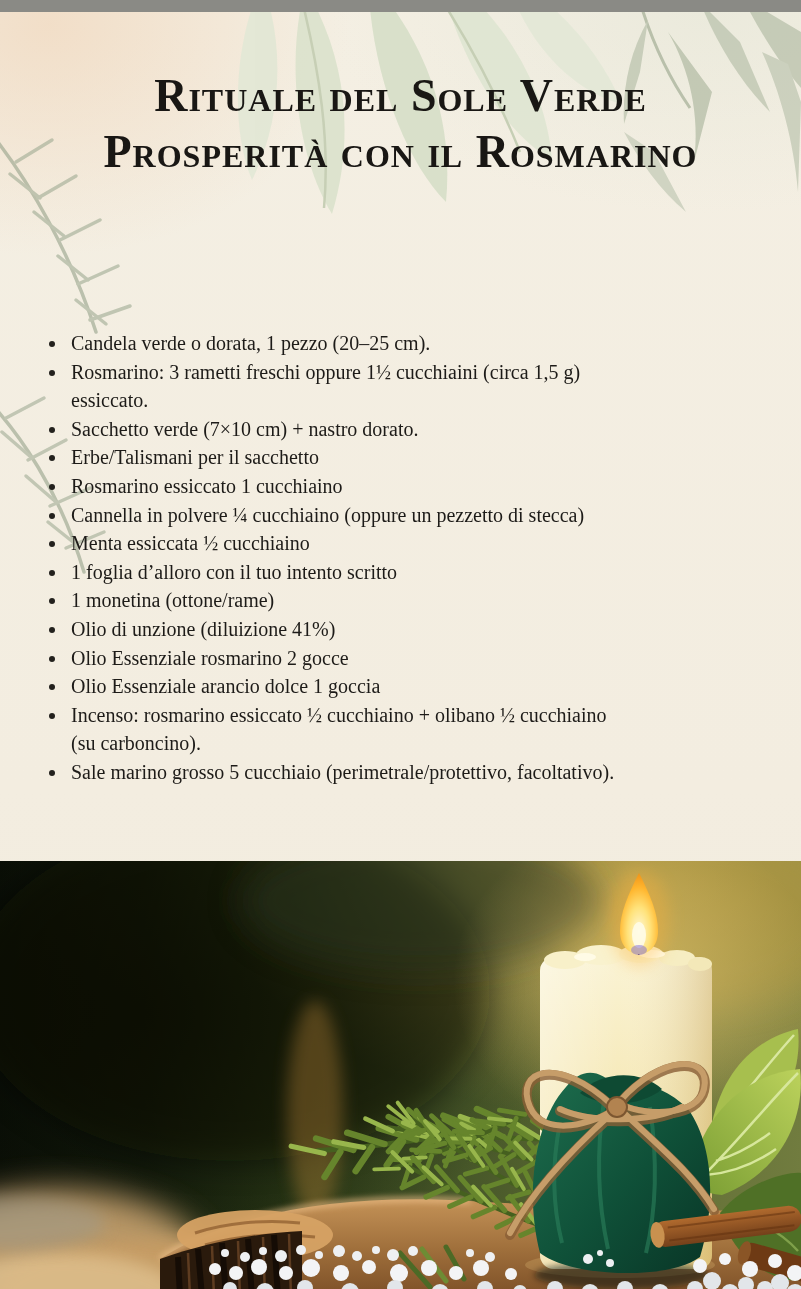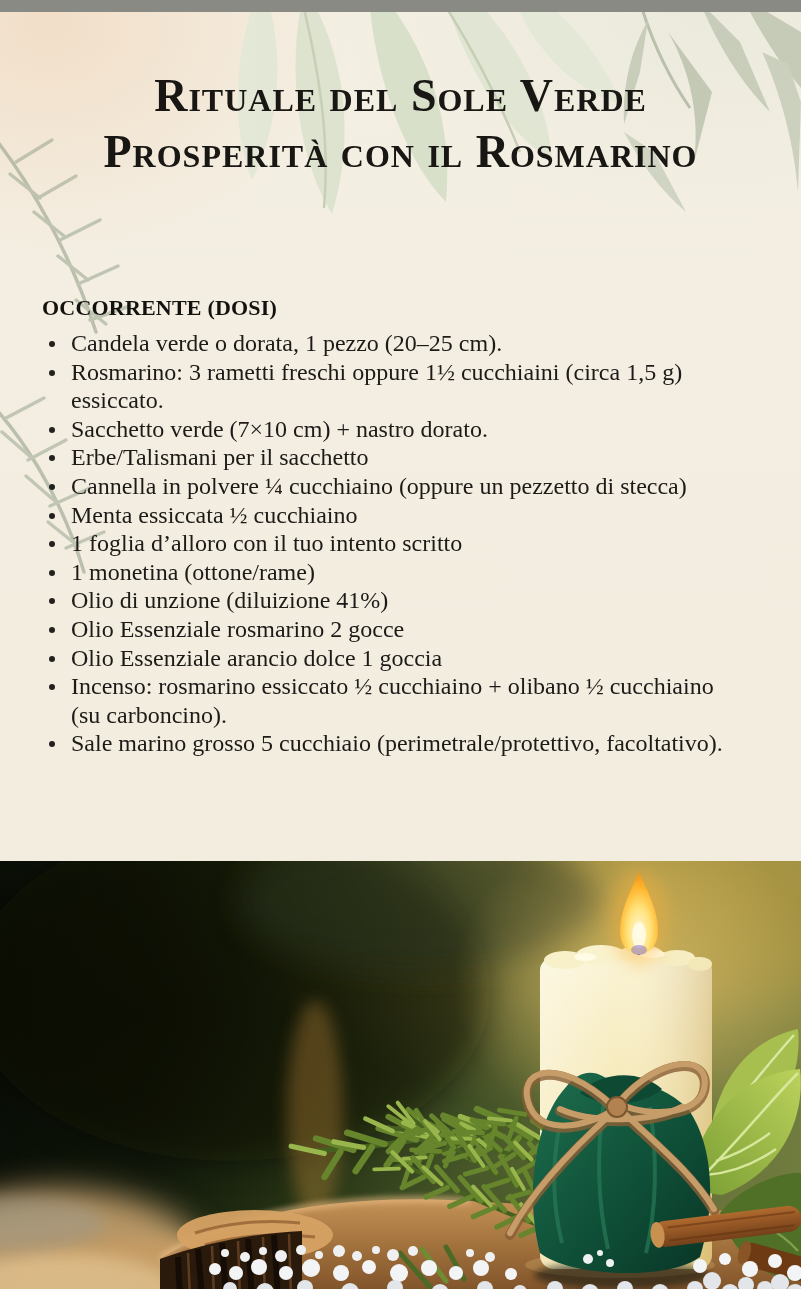--- a/index.html
+++ b/index.html
@@ -11,21 +11,21 @@
       linear-gradient(#f4efe3 0%, #f3ede0 60%, #f1ebde 100%);
     font-family:Liberation Serif, serif;color:#1d1b18;
   }
   .decor{position:absolute;top:0;left:0;pointer-events:none;}
   .title-block{position:absolute;top:56px;left:0;right:0;text-align:center;
     font-variant:small-caps;font-weight:bold;color:#191714;
     font-size:46px;line-height:56px;letter-spacing:1px;}
   .section-heading{position:absolute;top:283px;left:42px;
     font-weight:bold;font-size:22px;letter-spacing:.2px;color:#14120f;}
   ul.items{position:absolute;top:317px;left:42px;width:719px;margin:0;padding:0;list-style:none;
-    font-size:24px;line-height:28.6px;}
+    font-size:20px;line-height:28.6px;}
   ul.items li{position:relative;padding-left:29px;white-space:pre-line;}
   ul.items li::before{content:"";position:absolute;left:7px;top:12px;width:6px;height:6px;
     border-radius:50%;background:#23211d;}
   .photo{position:absolute;top:849px;left:0;width:801px;height:436px;overflow:hidden;background:#2c3619;}
   .photo svg{display:block;}
   .bottom-strip{position:absolute;top:1285px;left:0;width:801px;height:4px;background:#f5f1e6;}
 </style>
 </head>
 <body>
 
@@ -74,28 +74,28 @@
         <line x1="66" y1="536" x2="104" y2="520"></line>
       </g>
     </g>
   </svg>
 
   <div class="title-block">
     <div>Rituale del Sole Verde</div>
     <div>Prosperità con il Rosmarino</div>
   </div>
 
-  <div class="section-heading">OCCORRENTE (DOSI)</div>
 
   <ul class="items">
     <li>Candela verde o dorata, 1 pezzo (20–25 cm).</li>
     <li>Rosmarino: 3 rametti freschi oppure 1½ cucchiaini (circa 1,5 g)
 essiccato.</li>
     <li>Sacchetto verde (7×10 cm) + nastro dorato.</li>
     <li>Erbe/Talismani per il sacchetto</li>
+    <li>Rosmarino essiccato 1 cucchiaino</li>
     <li>Cannella in polvere ¼ cucchiaino (oppure un pezzetto di stecca)</li>
     <li>Menta essiccata ½ cucchiaino</li>
     <li>1 foglia d’alloro con il tuo intento scritto</li>
     <li>1 monetina (ottone/rame)</li>
     <li>Olio di unzione (diluizione 41%)</li>
     <li>Olio Essenziale rosmarino 2 gocce</li>
     <li>Olio Essenziale arancio dolce 1 goccia</li>
     <li>Incenso: rosmarino essiccato ½ cucchiaino + olibano ½ cucchiaino
 (su carboncino).</li>
     <li>Sale marino grosso 5 cucchiaio (perimetrale/protettivo, facoltativo).</li>

